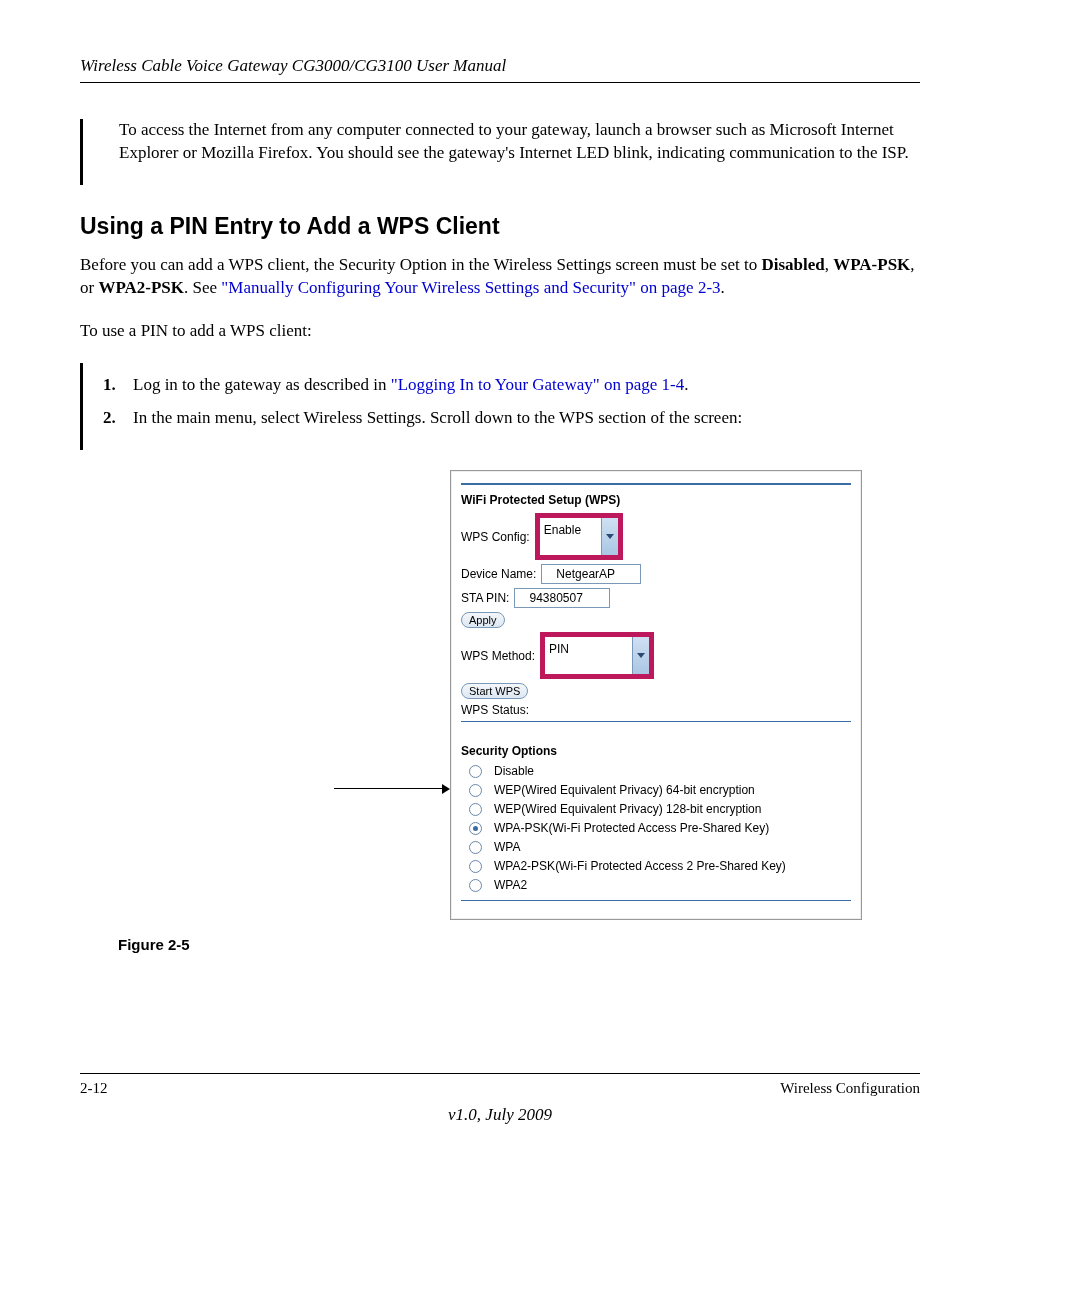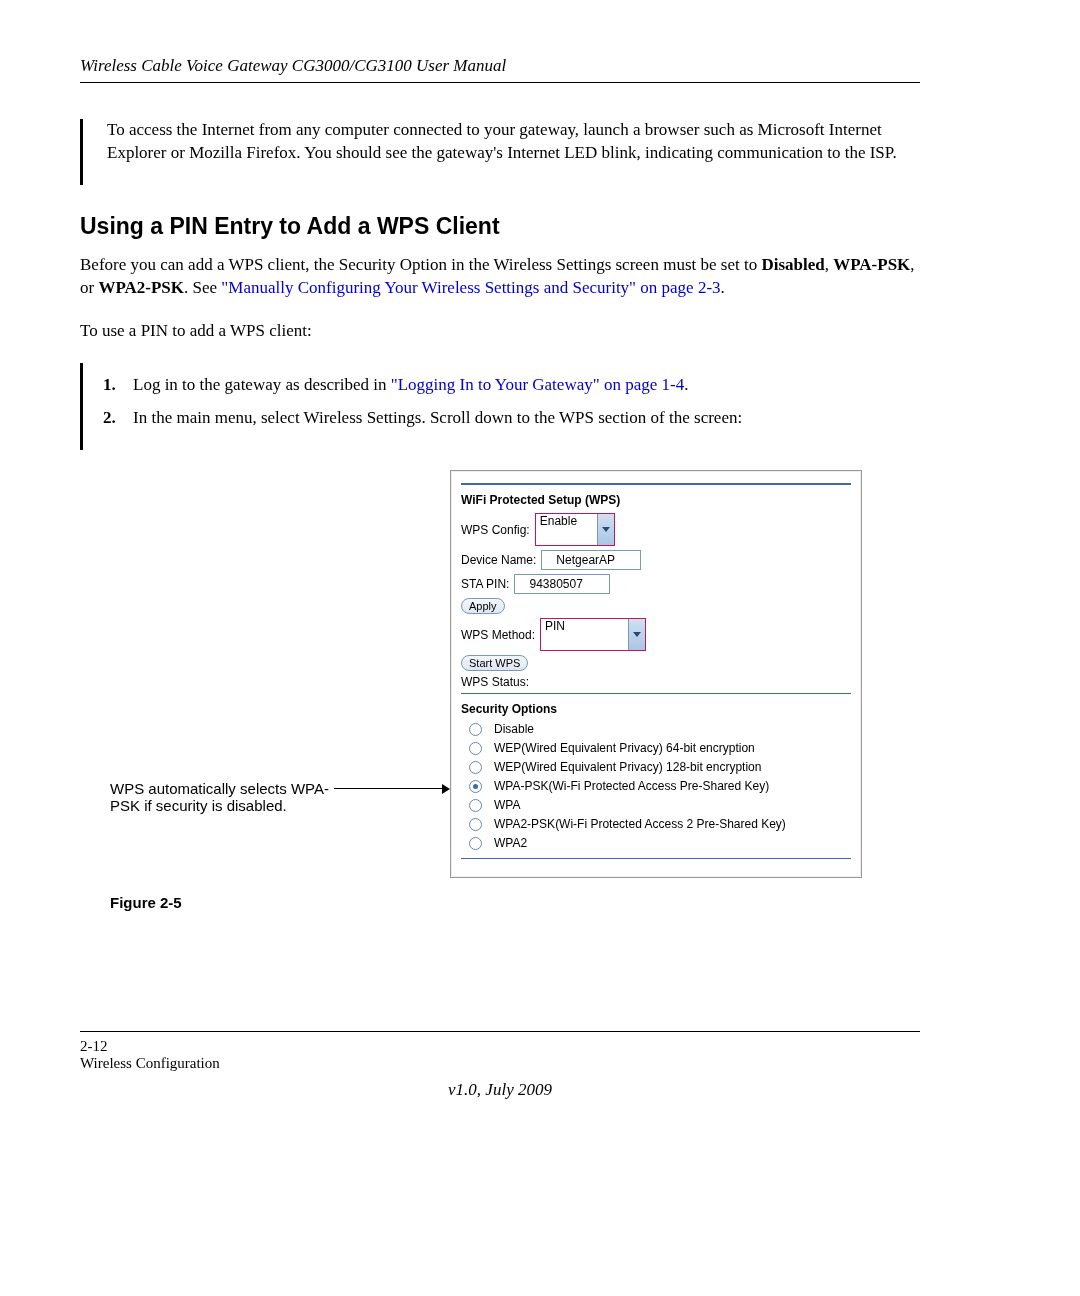--- a/index.html
+++ b/index.html
@@ -123,27 +123,27 @@
   .fld label { white-space: nowrap; }
   .txt {
     border: 1px solid #7a98b8;
     background: #fff;
     height: 18px;
     padding: 0 14px;
     font-size: 12px;
     font-family: Arial, sans-serif;
   }
   .sel {
-    border: 1px solid #be185d;
+    border: 5px solid #be185d;
     background: #fff;
     height: 19px;
     font-size: 12px;
     display: inline-flex;
-    align-items: flex-start;
-    padding: 0 18px 12px 4px;
+    align-items: flex-end;
+    padding: 0 18px 18px 4px;
     position: relative;
   }
   .sel .chevwrap {
     position: absolute;
     right: 0; top: 0; bottom: 0;
     width: 16px;
     background: linear-gradient(#cfe0f2,#aac6e4);
     border-left: 1px solid #7a98b8;
     display: flex; align-items: center; justify-content: center;
   }
@@ -180,54 +180,53 @@
   .radio.checked::after {
     content: "";
     width: 5px; height: 5px;
     background: #3a6ca8;
     border-radius: 50%;
   }
   .figcap {
     font-family: Arial, Helvetica, sans-serif;
     font-weight: bold;
     font-size: 15px;
-    margin: 16px 0 8px 30px;
+    margin: 16px 0 8px 38px;
   }
   .footer {
     margin-top: 120px;
   }
   .footer-rule {
     border-top: 1.5px solid #000;
     margin-bottom: 6px;
   }
   .footer-row {
     display: flex;
     justify-content: space-between;
     font-size: 15px;
-    flex-direction: column;
   }
   .footer-ver {
     text-align: center;
     font-style: italic;
     font-size: 17px;
     margin-top: 8px;
   }
 </style>
 </head>
 <body>
 
 <div class="page">
 
   <div class="header-line">
     <span class="header-title">Wireless Cable Voice Gateway CG3000/CG3100 User Manual</span>
   </div>
 
   <div class="changebar-row">
     <div class="changebar"></div>
-    <p class="para" style="margin-left:4px">To access the Internet from any computer connected to your gateway, launch a browser such as Microsoft Internet Explorer or Mozilla Firefox. You should see the gateway's Internet LED blink, indicating communication to the ISP.</p>
+    <p class="para" style="margin-left:16px">To access the Internet from any computer connected to your gateway, launch a browser such as Microsoft Internet Explorer or Mozilla Firefox. You should see the gateway's Internet LED blink, indicating communication to the ISP.</p>
   </div>
 
   <h2 class="section">Using a PIN Entry to Add a WPS Client</h2>
 
 
   <p class="para">
     <span>Before you can add a WPS client, the Security Option in the Wireless Settings screen must be set to </span><span class="bold">Disabled</span>, <span class="bold">WPA-PSK</span>, or <span class="bold">WPA2-PSK</span><span>. See </span><a href="#" class="crossref">"Manually Configuring Your Wireless Settings and Security" on page 2-3</a><span>.</span>
   </p>
 
   <p class="para">To use a PIN to add a WPS client:</p>
@@ -241,21 +240,20 @@
       </li>
       <li>
         <span class="num">2.</span>
         <span>In the main menu, select Wireless Settings. Scroll down to the WPS section of the screen:</span>
       </li>
     </ol>
   </div>
 
   <div class="figure-area">
     <div class="callout-col">
-      <span>WPS automatically selects WPA-PSK if security is disabled.</span>
       <div class="callout-connector"></div>
       <div class="callout-arrowhead"></div>
     </div>
 
     <div class="panel">
       <div class="rule"></div>
       <div class="grp-title">WiFi Protected Setup (WPS)</div>
 
       <div class="fld">
         <label>WPS Config:</label>
@@ -294,21 +292,21 @@
       <div class="fld">
         <span class="btn">Start WPS</span>
       </div>
 
       <div class="fld">
         <label>WPS Status:</label>
       </div>
 
       <div class="rule thin"></div>
 
-      <div class="grp-title" style="margin-top:8px">Security Options</div>
+      <div class="grp-title" style="margin-top:22px">Security Options</div>
 
       <div class="radio-row">
         <span class="radio"></span>
         <span>Disable</span>
       </div>
       <div class="radio-row">
         <span class="radio"></span>
         <span>WEP(Wired Equivalent Privacy) 64-bit encryption</span>
       </div>
       <div class="radio-row">

